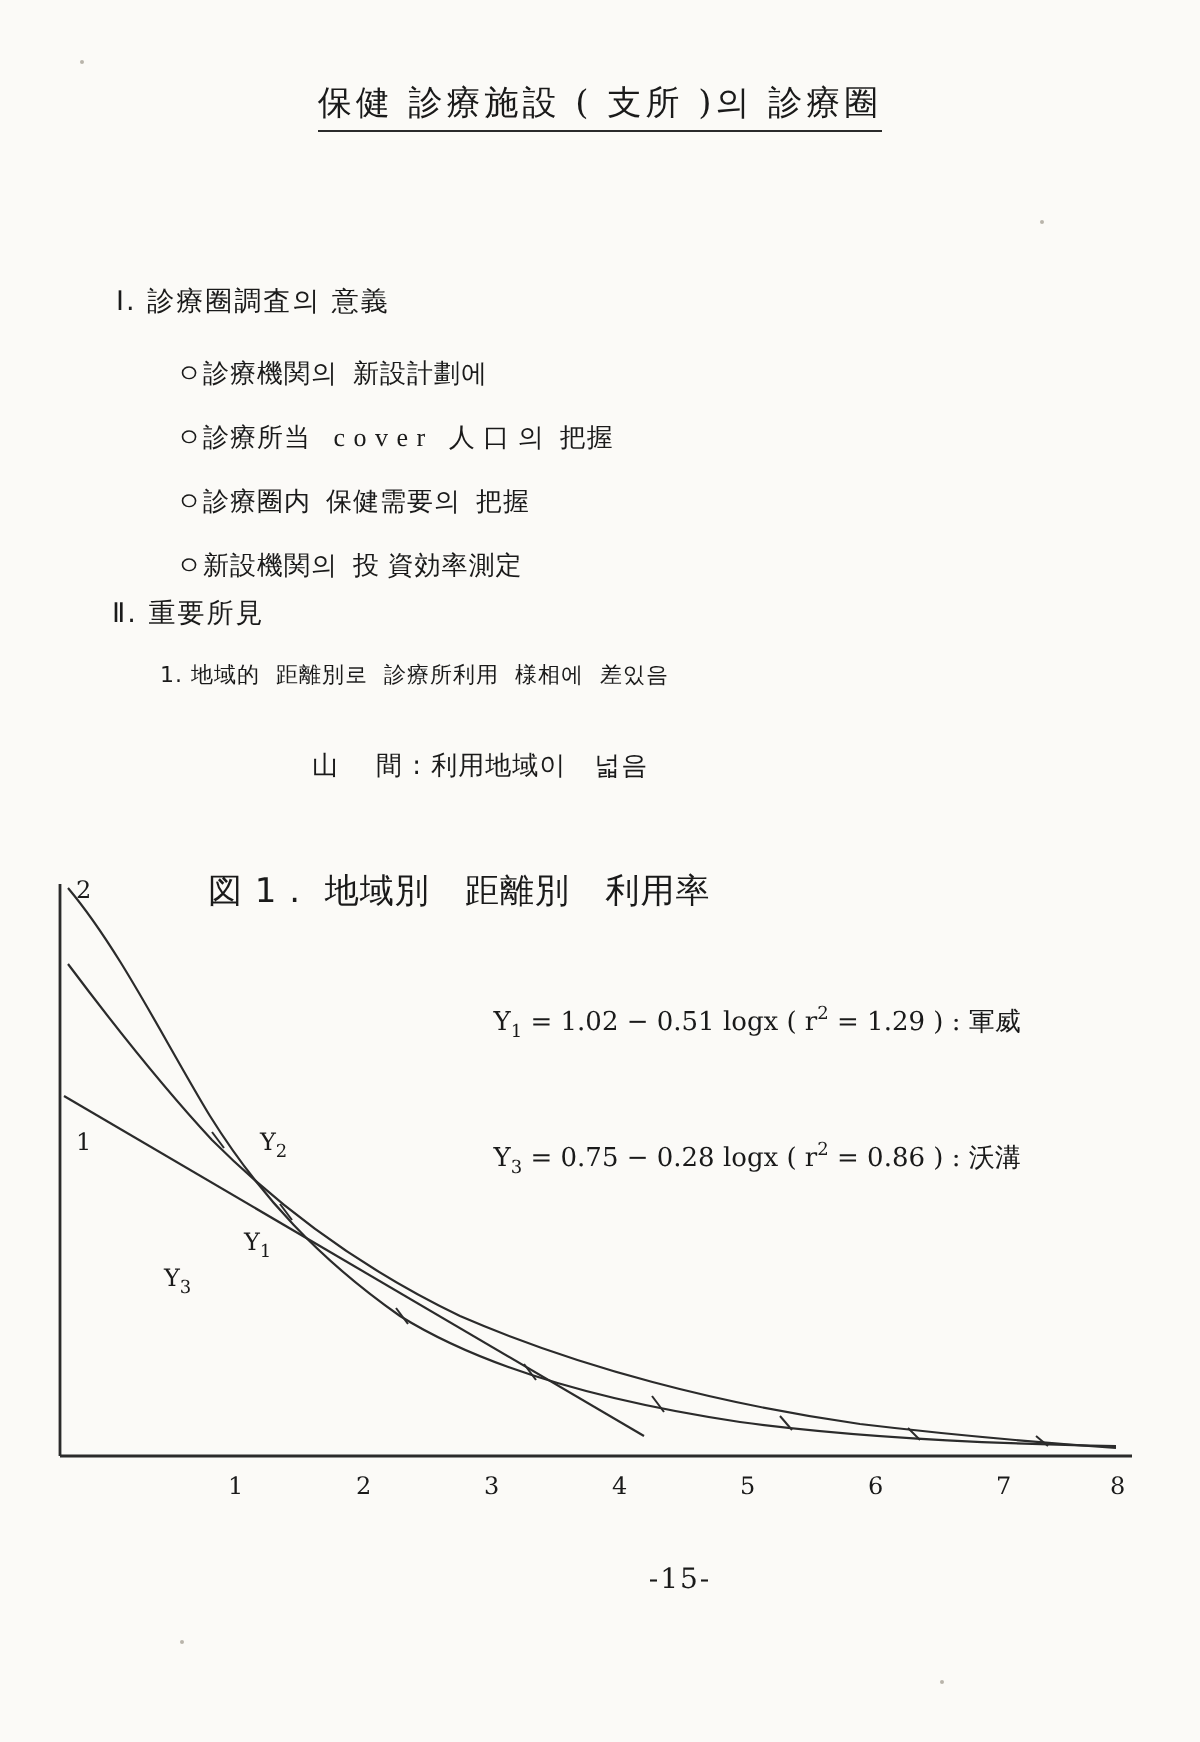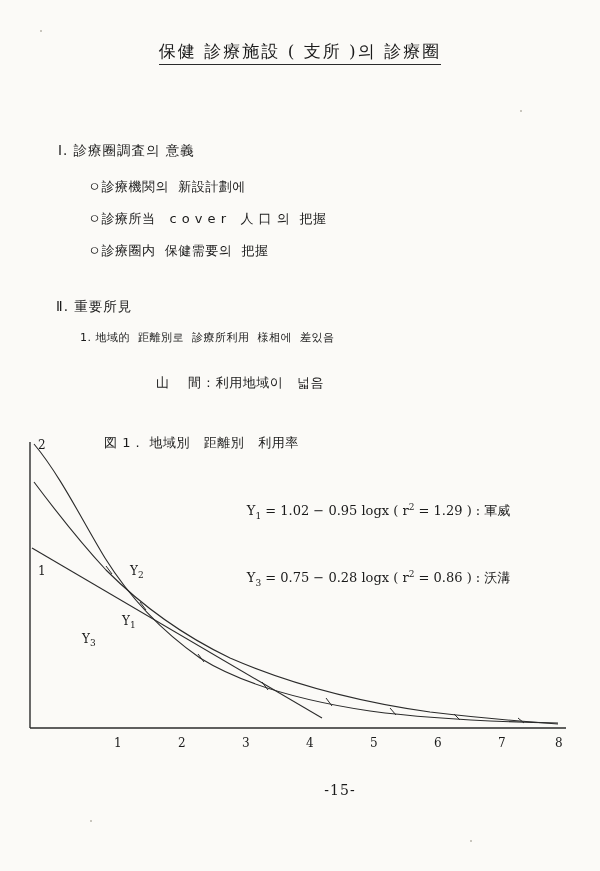--- a/index.html
+++ b/index.html
@@ -41,20 +41,21 @@
     top: 142px;
     font-size: 13.5px;
     letter-spacing: 1px;
   }
   .bullets {
     position: absolute;
     left: 88px;
     top: 178px;
     font-size: 13px;
     letter-spacing: 0.5px;
+    font-family: Liberation Serif, serif;
   }
   .bullets .row {
     margin-bottom: 14px;
     white-space: pre;
   }
   .section-2 {
     position: absolute;
     left: 56px;
     top: 298px;
     font-size: 13.5px;
@@ -77,21 +78,21 @@
     margin-left: 16px;
   }
   .sub-lines .row {
     margin-bottom: 12px;
     white-space: pre;
   }
   .fig-caption {
     position: absolute;
     left: 104px;
     top: 434px;
-    font-size: 13px;
+    font-size: 17px;
     letter-spacing: 0.5px;
     white-space: pre;
   }
   .chart-area {
     position: absolute;
     left: 10px;
     top: 430px;
     width: 580px;
     height: 340px;
   }
@@ -146,20 +147,21 @@
   <div class="doc-title">
     <span class="underline">保健 診療施設 ( 支所 )의   診療圈</span>
   </div>
 
   <div class="section-1">Ⅰ. 診療圈調査의   意義</div>
 
   <div class="bullets">
     <div class="row">ㅇ診療機関의  新設計劃에</div>
     <div class="row">ㅇ診療所当   c o v e r   人 口 의  把握</div>
     <div class="row">ㅇ診療圈内  保健需要의  把握</div>
+    <div class="row">ㅇ新設機関의  投 資効率測定</div>
   </div>
 
   <div class="section-2">Ⅱ. 重要所見</div>
   <div class="sub-1">1. 地域的  距離別로  診療所利用  様相에  差있음</div>
 
   <div class="sub-lines">
     <div class="row">山    間 : 利用地域이   넓음</div>
   </div>
 
   <div class="fig-caption">図 1 .  地域別   距離別   利用率</div>
@@ -208,21 +210,21 @@
     <div class="curve-label" style="left:112px; top:144px;">
       <span>Y</span><sub>1</sub>
     </div>
     <div class="curve-label" style="left:72px; top:162px;">
       <span>Y</span><sub>3</sub>
     </div>
   </div>
 
   <div class="equations">
     <div class="eq">
-      <span>Y</span><sub>1</sub><span> = 1.02 − 0.95 logx ( r</span><sup>2</sup><span> = 1.29 ) : 軍威</span>
+      <span>Y</span><sub>1</sub><span> = 1.02 − 0.51 logx ( r</span><sup>2</sup><span> = 1.29 ) : 軍威</span>
     </div>
     <div class="eq">
       <span>Y</span><sub>3</sub><span> = 0.75 − 0.28 logx ( r</span><sup>2</sup><span> = 0.86 ) : 沃溝</span>
     </div>
   </div>
 
   <div class="page-num">-15-</div>
 
   <div class="speck" style="left:40px; top:30px; width:2px; height:2px;"></div>
   <div class="speck" style="left:520px; top:110px; width:2px; height:2px;"></div>

